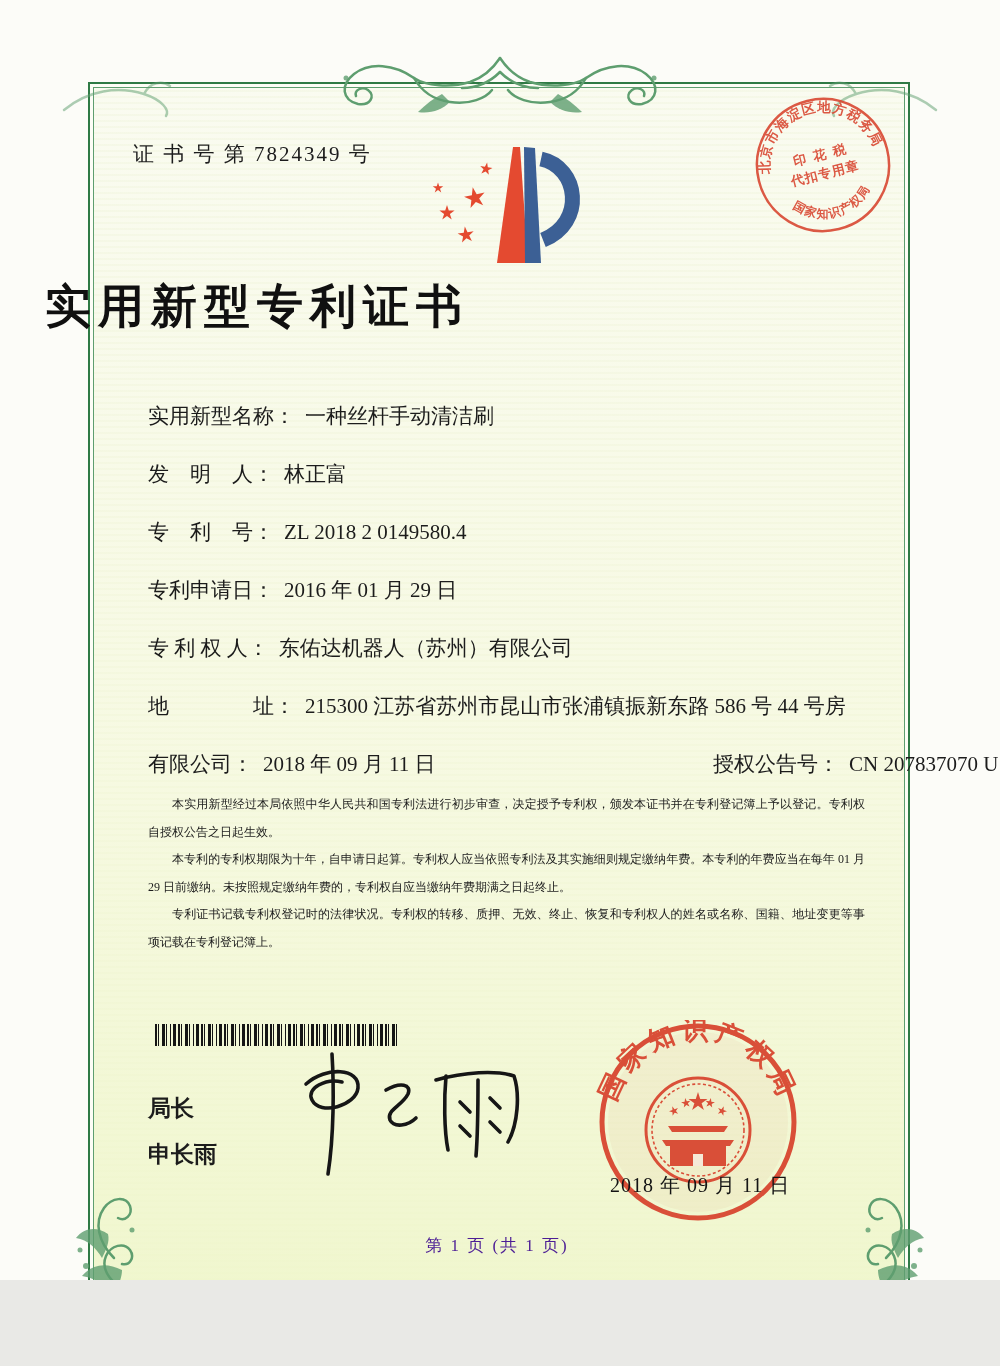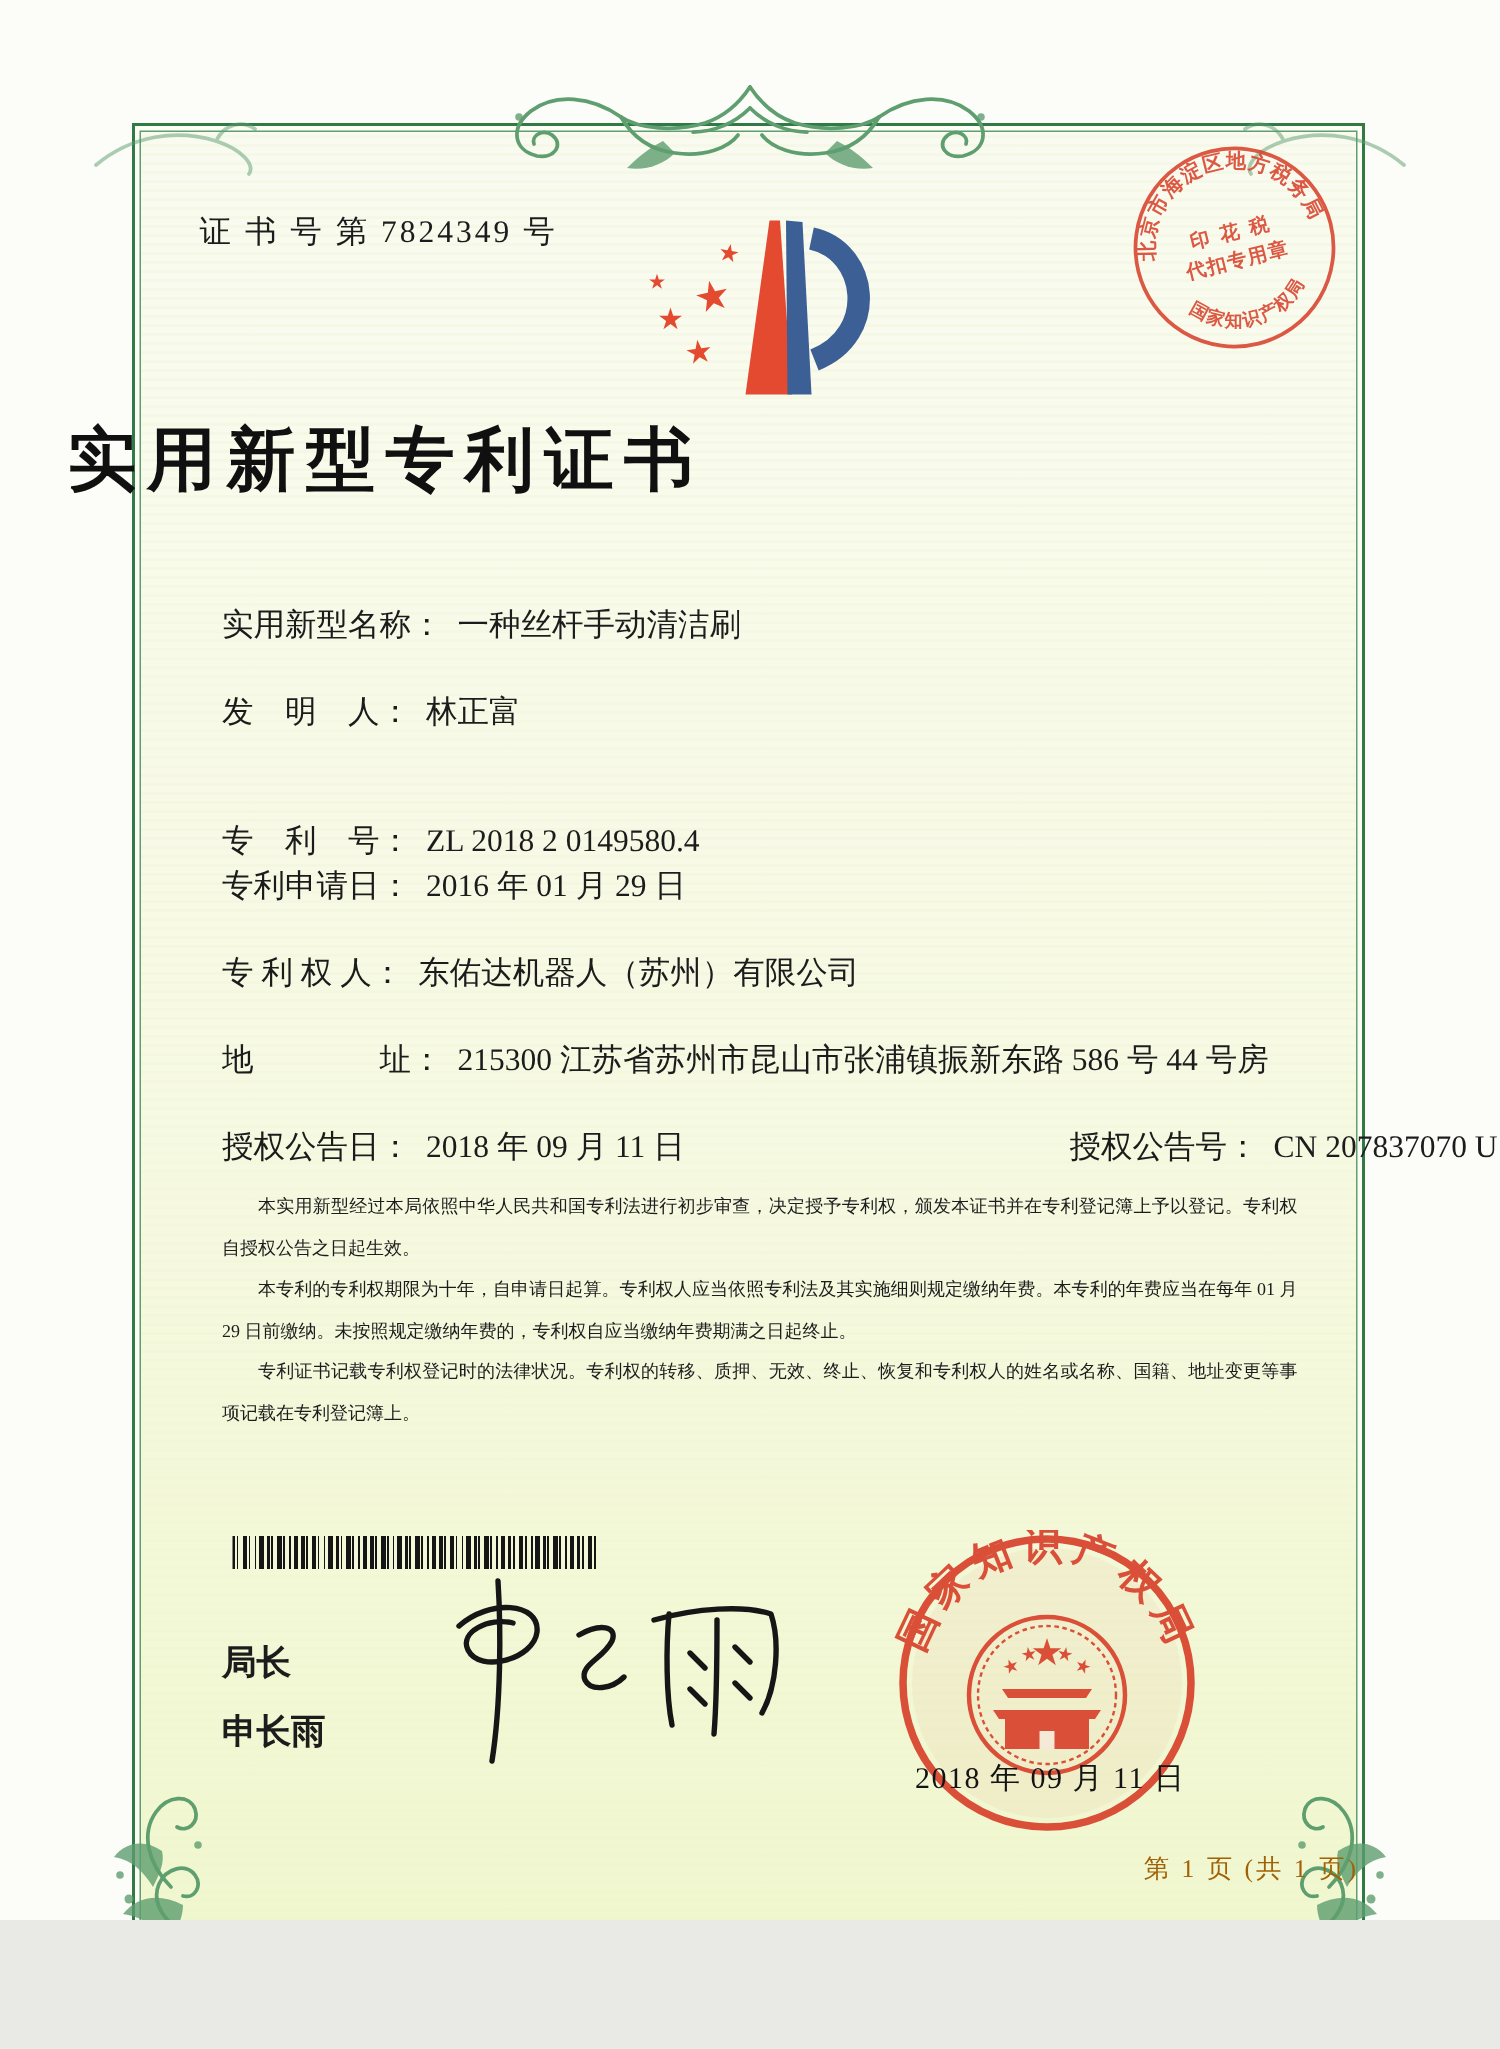--- a/index.html
+++ b/index.html
@@ -47,22 +47,22 @@
   .signer{position:absolute;left:148px;top:1086px;font-size:23px;font-weight:700;line-height:46px;white-space:nowrap;}
   .signature-svg{position:absolute;left:268px;top:1046px;}
   .seal-svg{position:absolute;left:596px;top:1020px;opacity:.93;}
   .seal-date{
     position:absolute;left:610px;top:1172px;font-size:20px;letter-spacing:1px;
     color:#141414;white-space:nowrap;z-index:3;
   }
   .tax-stamp{position:absolute;left:743px;top:85px;transform:rotate(-14deg);opacity:.88;}
   .logo-svg{position:absolute;left:420px;top:143px;}
   .footer{
-    position:absolute;left:88px;top:1234px;width:818px;text-align:right;
-    font-size:17px;letter-spacing:2px;color:#a16207;
+    position:absolute;left:88px;top:1234px;width:818px;text-align:center;
+    font-size:17px;letter-spacing:2px;color:#4c1d95;
   }
   .deco{position:absolute;pointer-events:none;}
   .green-stroke{stroke:var(--flourish-green,#56995f);fill:none;stroke-width:2.5;stroke-linecap:round;}
   .green-fill{fill:var(--flourish-green,#56995f);stroke:none;opacity:.8;}
   .red-line{stroke:var(--seal-red,#d8432d);fill:none;}
   .red-solid{fill:var(--seal-red,#d8432d);stroke:none;}
   .red-text{fill:var(--seal-red,#d8432d);font-family:"Liberation Serif","DejaVu Serif",serif;font-weight:700;}
   .ink{stroke:#161616;fill:none;stroke-width:3.6;stroke-linecap:round;stroke-linejoin:round;}
 </style>
 </head>
@@ -151,35 +151,35 @@
   </svg>
 
   <div class="title">实用新型专利证书</div>
 
   <div class="field-row" style="top:460px">
     <span class="lbl">发　明　人：</span><span class="val">林正富</span>
   </div>
   <div class="field-row" style="top:402px">
     <span class="lbl">实用新型名称：</span><span class="val">一种丝杆手动清洁刷</span>
   </div>
-  <div class="field-row" style="top:546px">
+  <div class="field-row" style="top:518px">
     <span class="lbl">专　利　号：</span><span class="val">ZL 2018 2 0149580.4</span>
   </div>
   <div class="field-row" style="top:576px">
     <span class="lbl">专利申请日：</span><span class="val">2016 年 01 月 29 日</span>
   </div>
   <div class="field-row" style="top:634px">
     <span class="lbl">专 利 权 人：</span><span class="val">东佑达机器人（苏州）有限公司</span>
   </div>
   <div class="field-row" style="top:692px">
     <span class="lbl">地　　　　址：</span><span class="val">215300 江苏省苏州市昆山市张浦镇振新东路 586 号 44 号房</span>
   </div>
 
   <div class="field-row" style="top:750px;width:760px">
-    <span class="lbl">授权公告日：</span><span class="val">2018 年 09 月 11 日</span>
+    <span class="lbl">有限公司：</span><span class="val">2018 年 09 月 11 日</span>
     <span class="grant-right">
       <span class="lbl">授权公告号：</span><span class="val">CN 207837070 U</span>
     </span>
   </div>
 
   <div class="body-text">
     <p>本实用新型经过本局依照中华人民共和国专利法进行初步审查，决定授予专利权，颁发本证书并在专利登记簿上予以登记。专利权自授权公告之日起生效。</p>
     <p>本专利的专利权期限为十年，自申请日起算。专利权人应当依照专利法及其实施细则规定缴纳年费。本专利的年费应当在每年 01 月 29 日前缴纳。未按照规定缴纳年费的，专利权自应当缴纳年费期满之日起终止。</p>
     <p>专利证书记载专利权登记时的法律状况。专利权的转移、质押、无效、终止、恢复和专利权人的姓名或名称、国籍、地址变更等事项记载在专利登记簿上。</p>
   </div>

